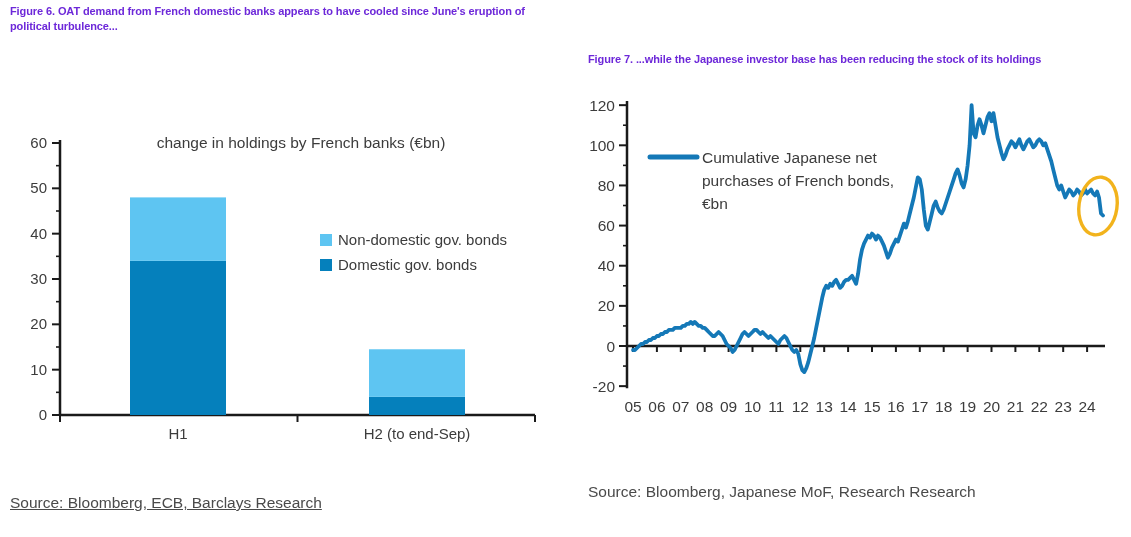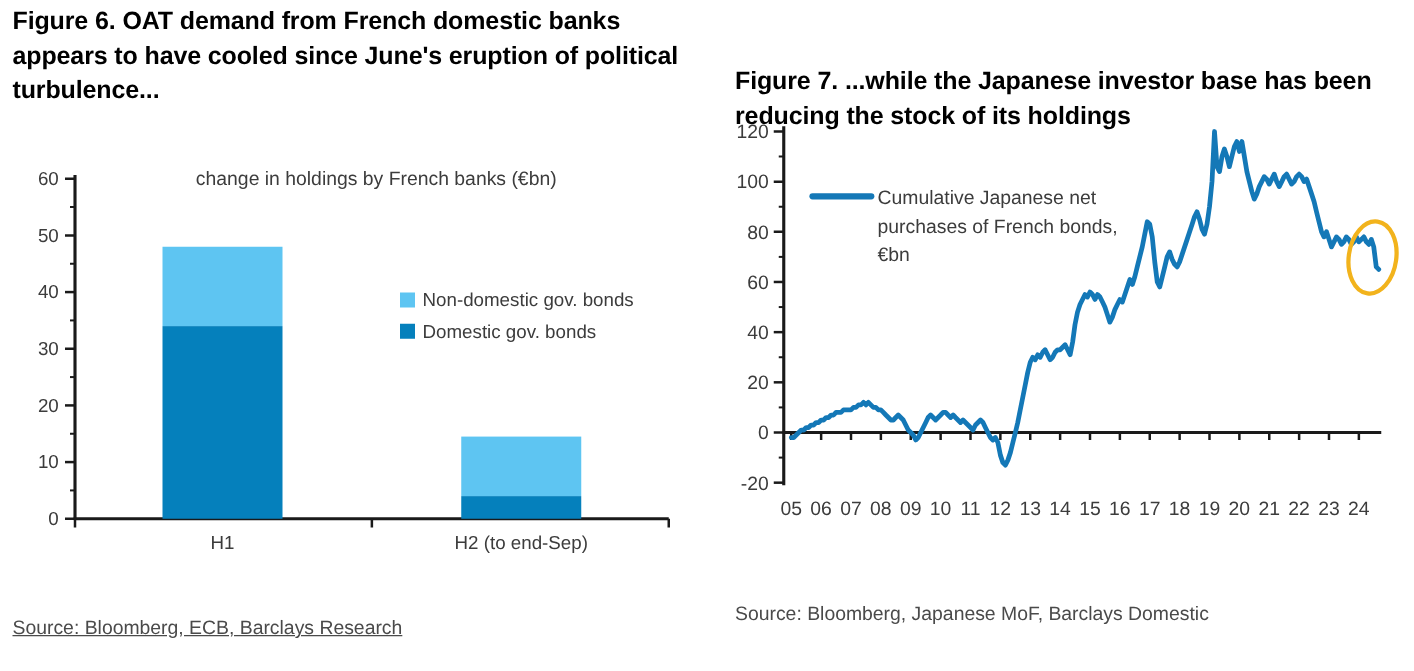--- a/index.html
+++ b/index.html
@@ -1,22 +1,22 @@
 <!DOCTYPE html>
 <html><head>
 <meta charset="utf-8">
 <style>
   html,body{margin:0;padding:0;background:#ffffff;}
   .canvas{
     position:relative;width:1131px;height:537px;background:#ffffff;
     font-family:"Liberation Sans",sans-serif;overflow:hidden;
   }
   .fig-title{
-    position:absolute;font-weight:700;font-size:20px;line-height:1.38;
-    color:#000000;letter-spacing:-0.1px;margin:0;
+    position:absolute;font-weight:700;font-size:11px;line-height:1.38;
+    color:#6d28d9;letter-spacing:-0.1px;margin:0;
   }
   #t6{left:10px;top:4px;width:552px;}
   #t7{left:588px;top:4px;width:535px;margin-top:48px;}
   .source{position:absolute;font-size:15.5px;color:#4a4a4a;}
   #s6{left:10px;top:494px;text-decoration:underline;}
   #s7{left:588px;top:483px;}
   svg{position:absolute;display:block;}
   #barChart{left:0;top:115px;}
   #lineChart{left:565px;top:85px;}
   svg text{font-family:"Liberation Sans",sans-serif;fill:#3c3c3c;}
@@ -143,14 +143,14 @@
         <g>
           <line x1="85" y1="72" x2="132" y2="72" stroke="#1478B7" stroke-width="5" stroke-linecap="round"></line>
           <text x="137" y="78" font-size="15.5" text-anchor="start" font-weight="400" fill="#3c3c3c">Cumulative Japanese net</text>
           <text x="137" y="101" font-size="15.5" text-anchor="start" font-weight="400" fill="#3c3c3c">purchases of French bonds,</text>
           <text x="137" y="124" font-size="15.5" text-anchor="start" font-weight="400" fill="#3c3c3c">€bn</text>
         </g>
       </g>
     </svg>
 
   <div class="source" id="s6">Source: Bloomberg, ECB, Barclays Research</div>
-  <div class="source" id="s7">Source: Bloomberg, Japanese MoF, Barclays Domestic</div>
+  <div class="source" id="s7">Source: Bloomberg, Japanese MoF, Research Research</div>
 </div>
 
 </body></html>

